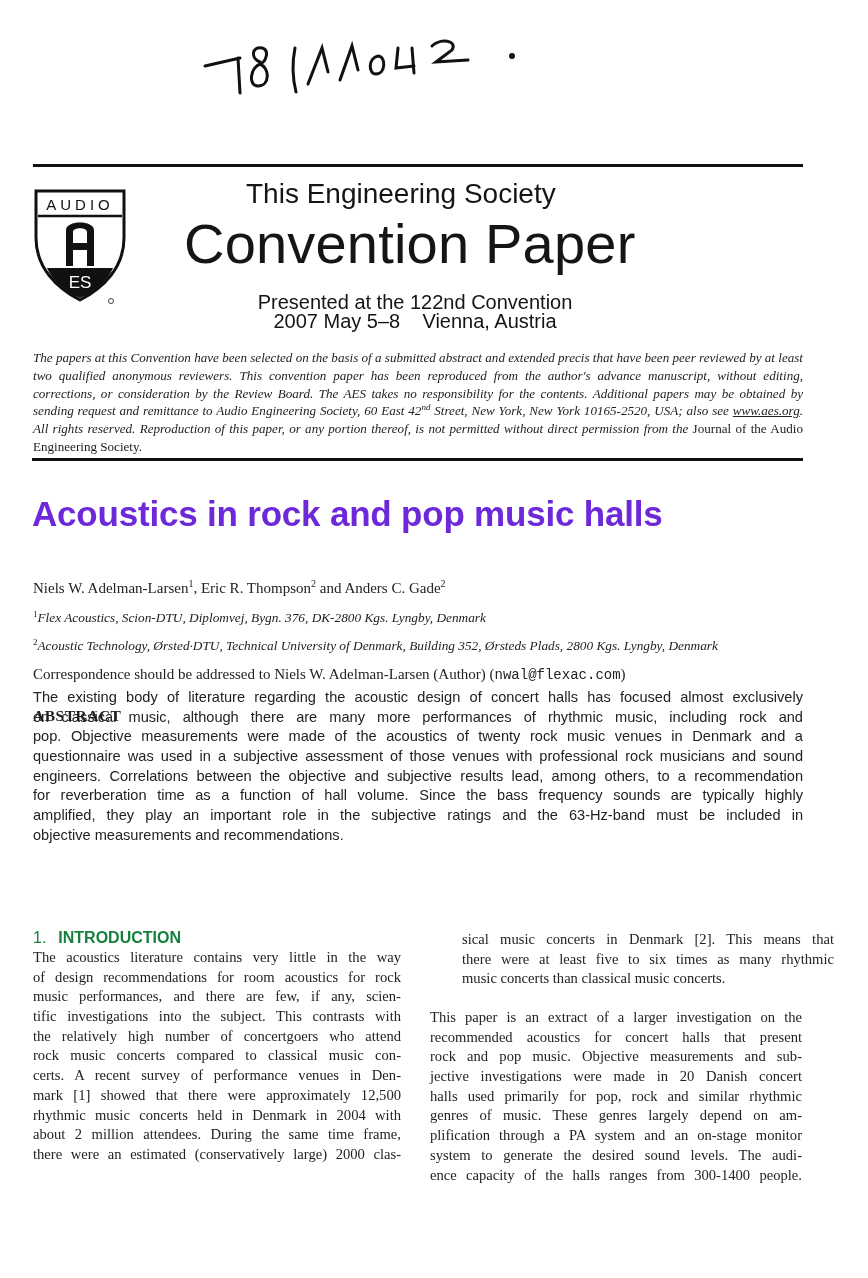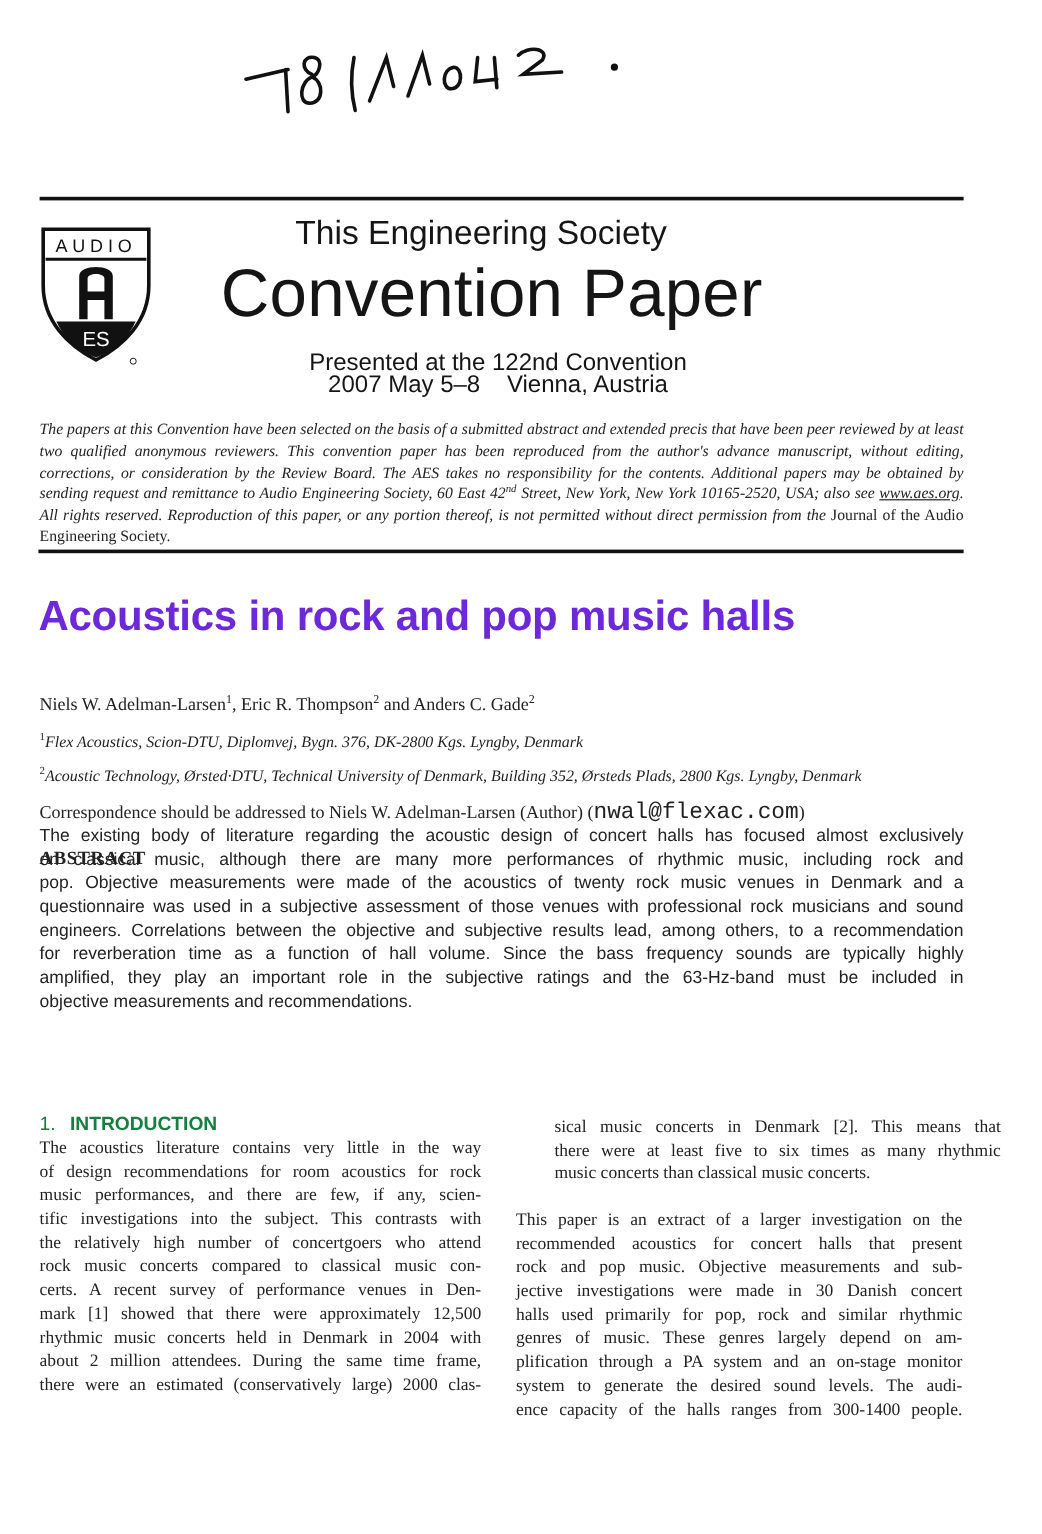--- a/index.html
+++ b/index.html
@@ -29,21 +29,21 @@
 
   .paper-title { left: 32px; top: 494px; font-size: 35px; font-weight: bold; color: #6d28d9; white-space: nowrap; letter-spacing: -0.2px; }
 
   .authors { left: 33px; top: 578px; font-size: 15px; color: #222; white-space: nowrap; }
   .authors sup { font-size: 10px; }
   .affil { left: 33px; font-size: 13.3px; font-style: italic; color: #222; white-space: nowrap; }
   .affil.a1 { top: 609px; }
   .affil.a2 { top: 637px; }
   .affil sup { font-size: 9px; font-style: normal; }
   .corr { left: 33px; top: 666px; font-size: 15px; color: #222; white-space: nowrap; }
-  .corr .mono { font-size: 19px; }
+  .corr .mono { font-size: 14px; }
 
   .abstract-head { left: 33px; top: 707px; font-size: 15.5px; font-weight: bold; letter-spacing: 0.5px; color: #222; }
   .abstract-body { left: 33px; top: 688px; width: 770px; font-size: 15px; line-height: 19.8px; text-align: justify; color: #222; font-family: Liberation Sans, sans-serif; font-size: 13.3px; }
 
   .intro-head { left: 33px; top: 929px; font-size: 16px; font-weight: bold; color: #15803d; }
   .intro-head .num { font-weight: normal; margin-right: 12px; }
   .col { font-size: 14.6px; line-height: 19.7px; text-align: justify; color: #222; hyphens: manual; }
   .col.left { left: 33px; top: 948px; width: 368px; }
   .col.right1 { left: 430px; top: 930px; width: 372px; margin-left: 32px; }
   .col.right2 { left: 430px; top: 1008px; width: 372px; }
@@ -126,19 +126,19 @@
 <div class="abs serif col right1">
   <span class="ln">sical music concerts in Denmark [2]. This means that</span>
   <span class="ln">there were at least five to six times as many rhythmic</span>
   <span class="ln last">music concerts than classical music concerts.</span>
 </div>
 
 <div class="abs serif col right2">
   <span class="ln">This paper is an extract of a larger investigation on the</span>
   <span class="ln">recommended acoustics for concert halls that present</span>
   <span class="ln">rock and pop music. Objective measurements and sub-</span>
-  <span class="ln">jective investigations were made in 30 Danish concert</span>
+  <span class="ln">jective investigations were made in 20 Danish concert</span>
   <span class="ln">halls used primarily for pop, rock and similar rhythmic</span>
   <span class="ln">genres of music. These genres largely depend on am-</span>
   <span class="ln">plification through a PA system and an on-stage monitor</span>
   <span class="ln">system to generate the desired sound levels. The audi-</span>
   <span class="ln">ence capacity of the halls ranges from 300-1400 people.</span>
 </div>
 
 </body></html>

